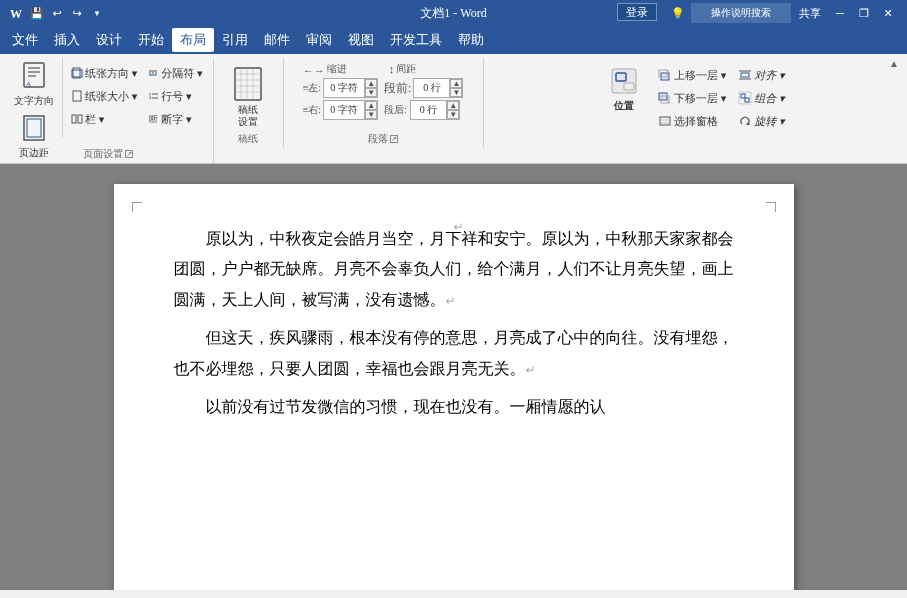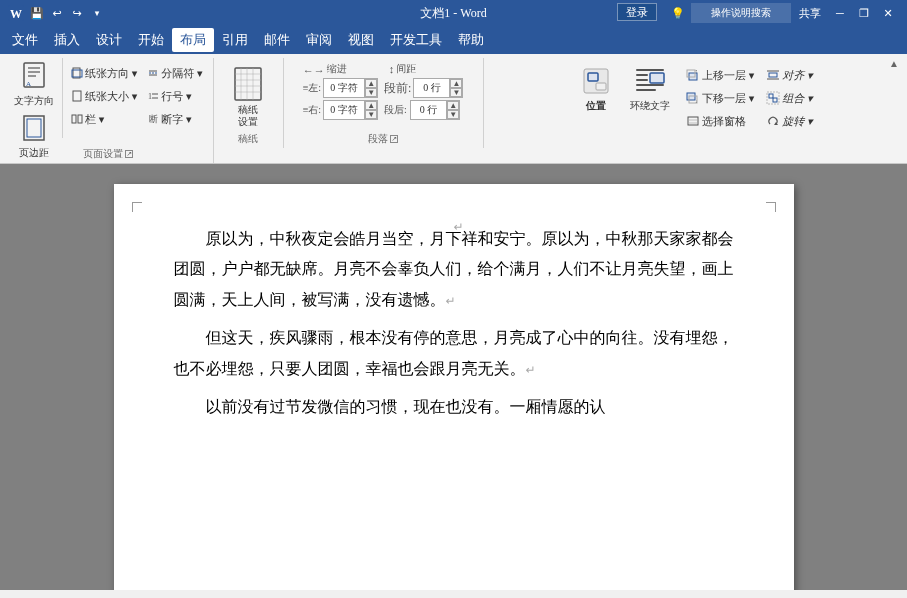--- a/index.html
+++ b/index.html
@@ -409,33 +409,20 @@
           <div class="rb-btn" style="min-width:44px;font-weight:bold;">
             <svg width="32" height="32" viewBox="0 0 32 32">
               <rect x="4" y="4" width="24" height="24" rx="2" fill="#e8e8e8" stroke="#aaa" stroke-width="1"></rect>
               <rect x="8" y="8" width="10" height="8" rx="1" fill="#dde4f0" stroke="#2b579a" stroke-width="1.5"></rect>
               <rect x="16" y="18" width="10" height="7" rx="1" fill="#f0f0f0" stroke="#aaa" stroke-width="1"></rect>
             </svg>
             <div class="rb-label">位置</div>
           </div>
         </div>
 
-        <div style="display:flex;flex-direction:column;align-items:center;gap:1px;padding:2px 4px;">
-          <div class="rb-btn" style="min-width:44px;">
-            <svg width="32" height="32" viewBox="0 0 32 32">
-              <rect x="2" y="4" width="28" height="2" rx="1" fill="#555"></rect>
-              <rect x="2" y="9" width="12" height="2" rx="1" fill="#555"></rect>
-              <rect x="16" y="8" width="14" height="10" rx="1" fill="#dde4f0" stroke="#2b579a" stroke-width="1.5"></rect>
-              <rect x="2" y="14" width="12" height="2" rx="1" fill="#555"></rect>
-              <rect x="2" y="19" width="28" height="2" rx="1" fill="#555"></rect>
-              <rect x="2" y="24" width="20" height="2" rx="1" fill="#555"></rect>
-            </svg>
-            <div class="rb-label">环绕文字</div>
-          </div>
-        </div>
 
         <div style="display:flex;flex-direction:column;gap:1px;padding-top:4px;margin-left:4px;">
           <div class="rb-small">
             <svg width="14" height="14" viewBox="0 0 14 14">
                 <rect x="3" y="5" width="8" height="7" fill="#dde4f0" stroke="#2b579a" stroke-width="1"></rect>
                 <rect x="1" y="2" width="8" height="7" fill="none" stroke="#aaa" stroke-width="1"></rect>
                 <text x="9" y="5" font-size="5" fill="#555">↑</text>
               </svg>
             <span>上移一层 ▾</span>
           </div>

